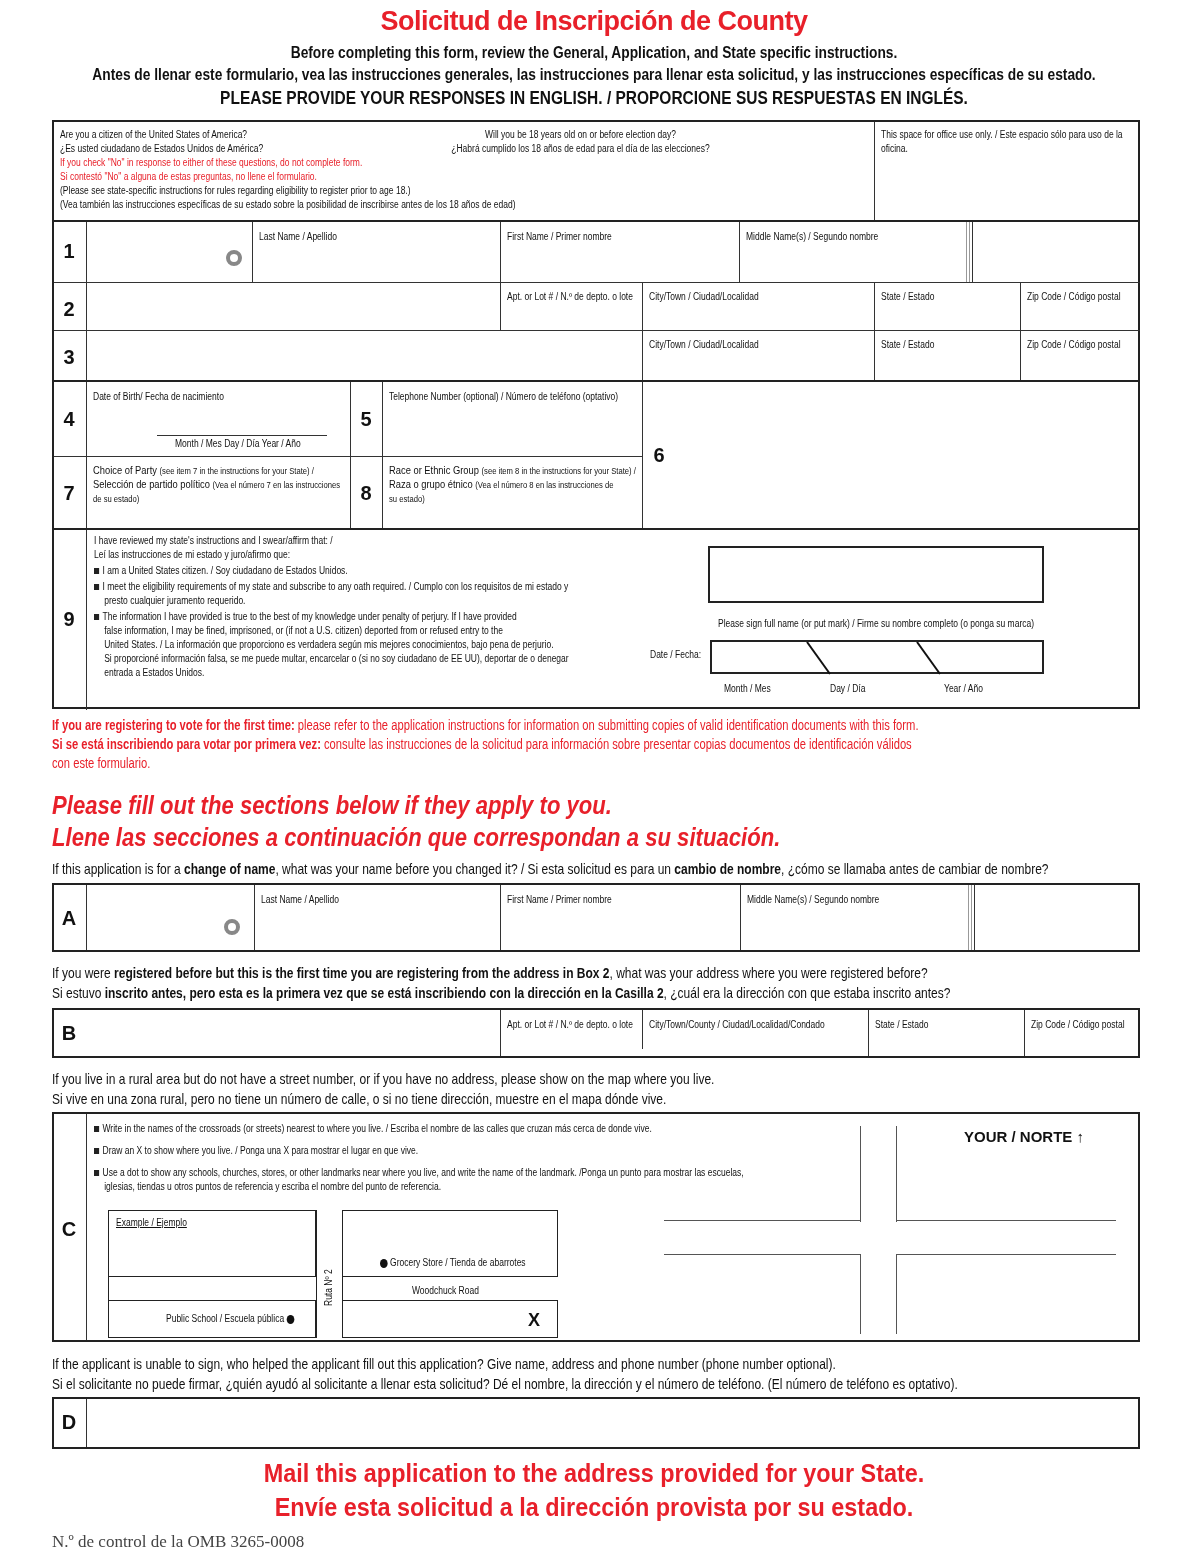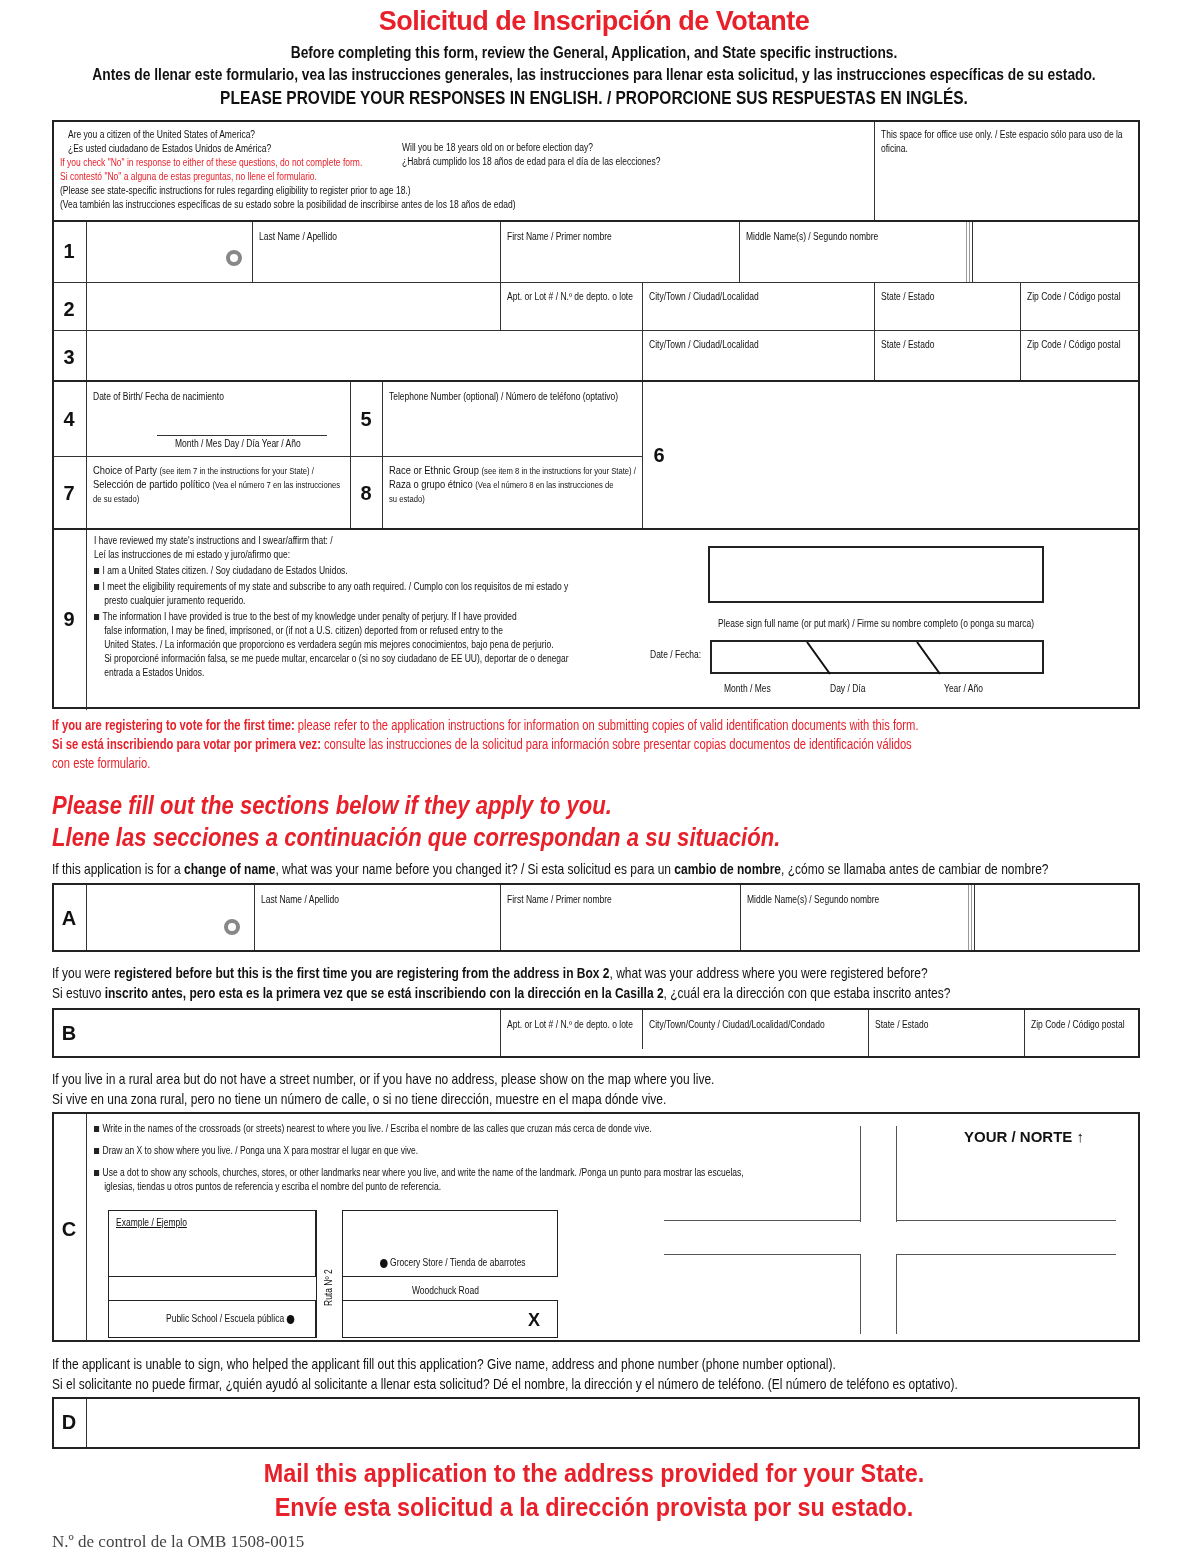--- a/index.html
+++ b/index.html
@@ -21,32 +21,32 @@
   .bullet { display: inline-block; width: 6px; height: 6px; background: #222; margin-right: 4px; vertical-align: middle; }
   .dot { display: inline-block; width: 9px; height: 9px; border-radius: 50%; background: #111; vertical-align: middle; }
   .q { font-size: 15px; transform: scaleX(0.8); transform-origin: left top; white-space: nowrap; }
   .big-red { font-size: 26px; font-weight: bold; font-style: italic; color: #e8202a; transform: scaleX(0.85); transform-origin: left top; white-space: nowrap; }
   .mail { font-size: 26px; font-weight: bold; color: #e8202a; text-align: center; width: 1188px; left: 0; transform: scaleX(0.9); transform-origin: center; }
   .dbl { position: absolute; width: 4px; border-left: 1px solid #999; border-right: 1px solid #999; }
 </style>
 </head>
 <body>
 
-<div class="abs title red">Solicitud de Inscripción de Votante</div>
+<div class="abs title red">Solicitud de Inscripción de County</div>
 <div class="abs sub" style="top:44px;">Before completing this form, review the General, Application, and State specific instructions.</div>
 <div class="abs sub" style="top:66px;">Antes de llenar este formulario, vea las instrucciones generales, las instrucciones para llenar esta solicitud, y las instrucciones específicas de su estado.</div>
 <div class="abs sub" style="top:88px;font-size:18px;">PLEASE PROVIDE YOUR RESPONSES IN ENGLISH. / PROPORCIONE SUS RESPUESTAS EN INGLÉS.</div>
 
 <div class="abs box" style="left:52px;top:120px;width:1088px;height:589px;">
 
-  <div class="abs" style="left:6px;top:6px;width:340px;margin-left:8px;">
+  <div class="abs" style="left:6px;top:6px;width:340px;">
     <div class="txt">Are you a citizen of the United States of America?</div>
     <div class="txt">¿Es usted ciudadano de Estados Unidos de América?</div>
   </div>
-  <div class="abs" style="left:348px;top:19px;width:420px;">
+  <div class="abs" style="left:348px;top:6px;width:420px;text-align:center;">
     <div class="txt">Will you be 18 years old on or before election day?</div>
     <div class="txt">¿Habrá cumplido los 18 años de edad para el día de las elecciones?</div>
   </div>
   <div class="abs red" style="left:6px;top:34px;">
     <div class="txt">If you check "No" in response to either of these questions, do not complete form.</div>
     <div class="txt">Si contestó "No" a alguna de estas preguntas, no llene el formulario.</div>
   </div>
   <div class="abs" style="left:6px;top:62px;">
     <div class="txt">(Please see state-specific instructions for rules regarding eligibility to register prior to age 18.)</div>
     <div class="txt">(Vea también las instrucciones específicas de su estado sobre la posibilidad de inscribirse antes de los 18 años de edad)</div>
@@ -241,13 +241,13 @@
 
 <div class="abs q" style="left:52px;top:1355px;">If the applicant is unable to sign, who helped the applicant fill out this application? Give name, address and phone number (phone number optional).</div>
 <div class="abs q" style="left:52px;top:1375px;">Si el solicitante no puede firmar, ¿quién ayudó al solicitante a llenar esta solicitud? Dé el nombre, la dirección y el número de teléfono. (El número de teléfono es optativo).</div>
 <div class="abs box" style="left:52px;top:1397px;width:1088px;height:52px;">
   <div class="num" style="left:0;top:12px;">D</div>
   <div class="cell" style="left:32px;top:0;width:1054px;height:48px;"></div>
 </div>
 
 <div class="abs mail" style="top:1458px;">Mail this application to the address provided for your State.</div>
 <div class="abs mail" style="top:1492px;">Envíe esta solicitud a la dirección provista por su estado.</div>
-<div class="abs" style="left:52px;top:1532px;font-family:'Liberation Serif',serif;font-size:17px;color:#444;">N.º de control de la OMB 1508-0015</div>
+<div class="abs" style="left:52px;top:1532px;font-family:'Liberation Serif',serif;font-size:17px;color:#444;">N.º de control de la OMB 3265-0008</div>
 
 </body></html>

